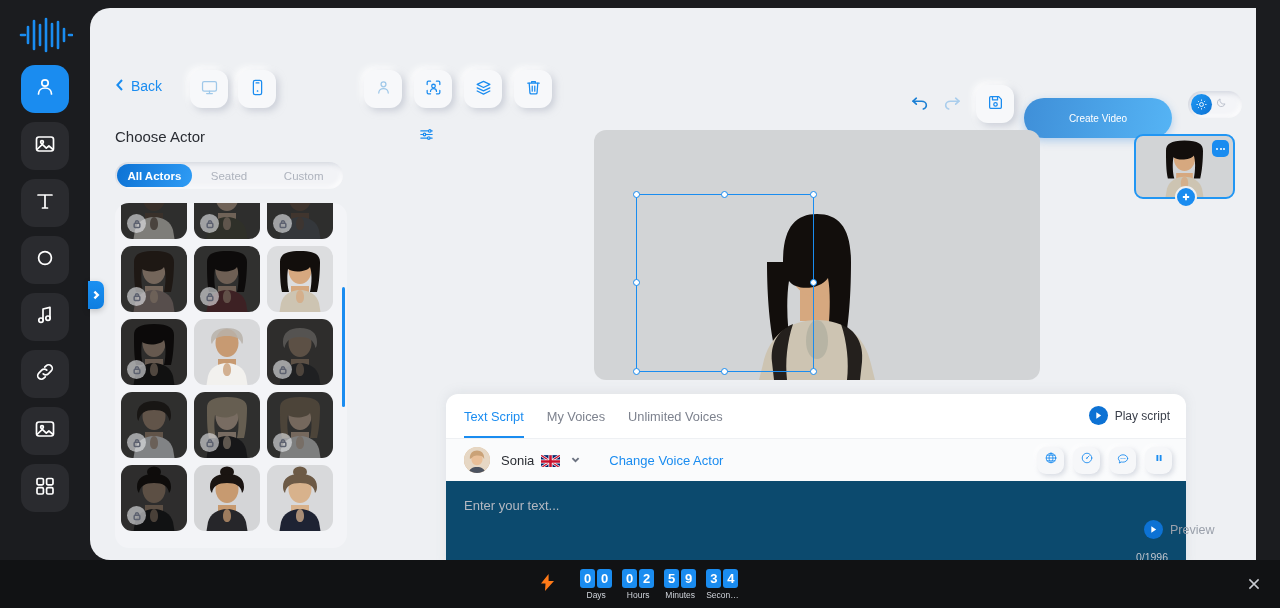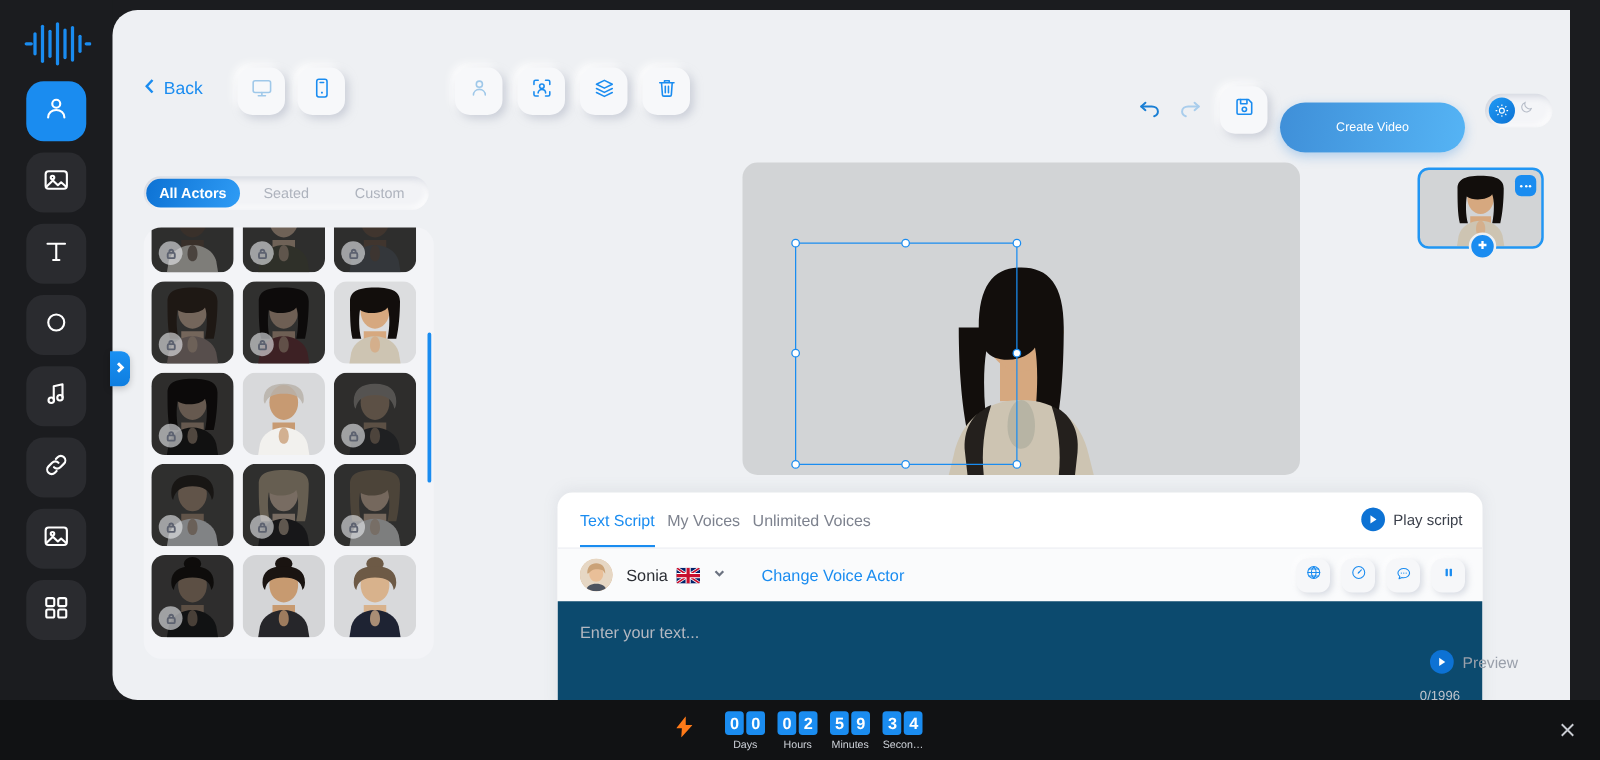--- a/index.html
+++ b/index.html
@@ -38,21 +38,21 @@
   #collapse-handle {
     position: absolute; left: 88px; top: 281px; width: 16px; height: 28px;
     background: linear-gradient(180deg,#1a90f2,#0e7ee0);
     border-radius: 0 7px 7px 0; z-index: 30;
     display: flex; align-items: center; justify-content: center;
     box-shadow: 0 2px 6px rgba(0,0,0,.2); cursor: pointer;
   }
   #collapse-handle svg { width: 10px; height: 10px; stroke: #fff; fill: none; stroke-width: 2.4; }
 
   
-  #topbar { position: absolute; left: 0; top: 0; width: 1166px; height: 100px; }
+  #topbar { position: absolute; left: 0; top: 16px; width: 1166px; height: 100px; }
   #back-btn {
     position: absolute; left: 25px; top: 54px;
     display: flex; align-items: center; gap: 6px;
     color: #1a8cf0; font-size: 14px; cursor: pointer;
   }
   #back-btn svg { width: 10px; height: 12px; stroke: #1a8cf0; fill: none; stroke-width: 2; }
 
   .soft-btn {
     width: 38px; height: 38px; border-radius: 12px;
     background: #f7f8fa;
@@ -163,21 +163,21 @@
   
   .avatar-art { position: absolute; left: 0; bottom: 0; width: 100%; height: 100%; }
 
   
   #script-panel {
     position: absolute; left: 356px; top: 386px; width: 740px; height: 174px;
     background: #fff; border-radius: 12px 12px 0 0;
     box-shadow: 0 -2px 12px rgba(120,130,150,.12);
     overflow: hidden;
   }
-  #script-tabs { display: flex; align-items: center; height: 44px; padding-left: 18px; gap: 10px; }
+  #script-tabs { display: flex; align-items: center; height: 44px; padding-left: 18px; gap: 23px; }
   .script-tab { font-size: 12.8px; color: #7d828e; cursor: pointer; height: 44px;
     display: flex; align-items: center; }
   .script-tab.active { color: #1a8cf0; box-shadow: inset 0 -2px 0 #1a8cf0; }
   #play-script {
     position: absolute; right: 16px; top: 12px;
     display: flex; align-items: center; gap: 7px; cursor: pointer;
   }
   #play-script-label { font-size: 12px; color: #3a3f4a; }
   .play-circle { width: 19px; height: 19px; border-radius: 50%;
     background: #0d72d4; display: flex; align-items: center; justify-content: center; }
@@ -454,20 +454,31 @@
         <span id="moon-icon">
           <svg viewBox="0 0 24 24">
               <path d="M18.5 14.6A7.2 7.2 0 019.4 5.5a7.2 7.2 0 109.1 9.1z"></path>
             </svg>
         </span>
       </div>
     </div>
   </div>
 
   <div id="actor-panel">
+    <div id="actor-head">
+      <div id="choose-actor-title">Choose Actor</div>
+      <span id="filter-icon">
+        <svg viewBox="0 0 24 24">
+            <path d="M4 7h11M18.4 7h1.6M4 12h3.4M11 12h9M4 17h9.6M17 17h3"></path>
+            <circle cx="16.6" cy="7" r="1.8"></circle>
+            <circle cx="9.2" cy="12" r="1.8"></circle>
+            <circle cx="15.2" cy="17" r="1.8"></circle>
+          </svg>
+      </span>
+    </div>
 
     <div id="actor-tabs">
         <div class="actor-tab active">All Actors</div>
         <div class="actor-tab">Seated</div>
         <div class="actor-tab">Custom</div>
       </div>
 
     <div id="actor-grid-wrap">
       <div id="actor-grid">
           <div class="actor-cell">

